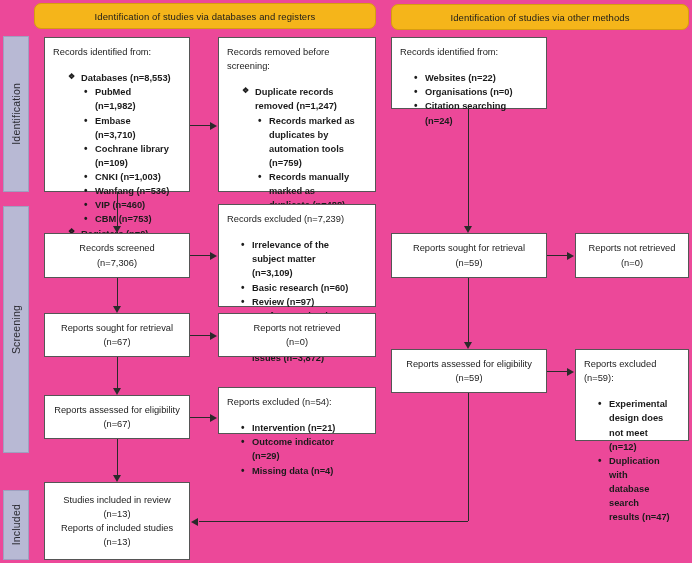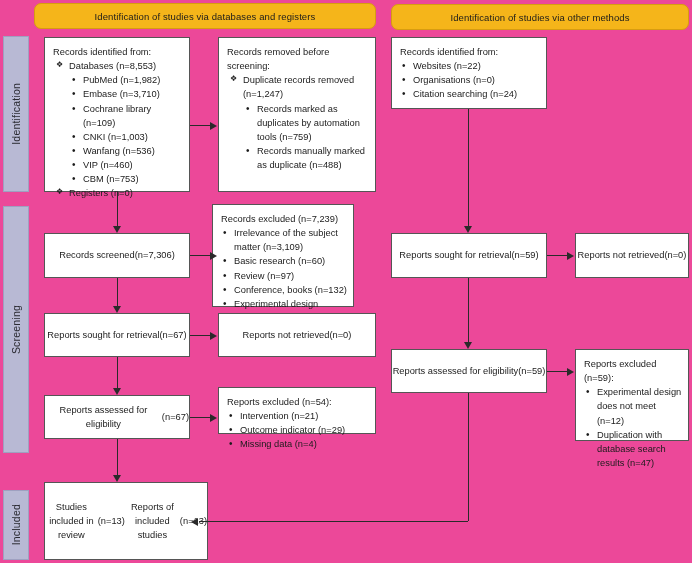--- a/index.html
+++ b/index.html
@@ -54,32 +54,32 @@
     position:absolute;
     background:#ffffff;
     border:1px solid #555555;
     box-sizing:border-box;
     font-size:9.3px;
     color:#1b1b1b;
     line-height:1.52;
   }
   .box.center{
     display:flex;
-    flex-direction:row;
+    flex-direction:column;
     align-items:center;
     justify-content:center;
     text-align:center;
   }
   .box.left{
     padding:7px 6px 6px 8px;
   }
   .box .ln{display:block;}
 
   
-  .lst{margin:0;padding:0;list-style:none;}
+  .lst{margin:12px;padding:0;list-style:none;font-weight:bold;}
   .lst li{position:relative;}
   .l1{padding-left:16px;}
   .l2{padding-left:30px;}
   .l1::before{
     content:"\2756";
     position:absolute;
     left:3px;
     top:-0.5px;
     font-size:8px;
   }
@@ -174,21 +174,21 @@
   <div class="arw arw-r" style="left:210px;top:121.5px;"></div>
 
   <div class="ln-v" style="left:117px;top:192px;height:36px;"></div>
   <div class="arw arw-d" style="left:113px;top:226px;"></div>
 
   <div class="box center" style="left:44px;top:233px;width:146px;height:45px;">
     <span>Records screened</span>
     <span>(n=7,306)</span>
   </div>
 
-  <div class="box left" style="left:212px;top:204px;width:142px;height:103px;">
+  <div class="box left" style="left:218px;top:204px;width:158px;height:103px;">
     <div class="ln">Records excluded (n=7,239)</div>
     <ul class="lst">
       <li class="b1">Irrelevance of the subject matter (n=3,109)</li>
       <li class="b1">Basic research (n=60)</li>
       <li class="b1">Review (n=97)</li>
       <li class="b1">Conference, books (n=132)</li>
       <li class="b1">Experimental design issues (n=3,872)</li>
     </ul>
   </div>
 
@@ -227,21 +227,21 @@
       <li class="b1">Missing data (n=4)</li>
     </ul>
   </div>
 
   <div class="ln-h" style="left:190px;top:417px;width:21px;"></div>
   <div class="arw arw-r" style="left:210px;top:413.5px;"></div>
 
   <div class="ln-v" style="left:117px;top:439px;height:38px;"></div>
   <div class="arw arw-d" style="left:113px;top:475px;"></div>
 
-  <div class="box center" style="left:44px;top:482px;width:164px;height:78px;">
+  <div class="box center" style="left:44px;top:482px;width:146px;height:78px;">
     <span>Studies included in review</span>
     <span>(n=13)</span>
     <span>Reports of included studies</span>
     <span>(n=13)</span>
   </div>
 
   <div class="box left" style="left:391px;top:37px;width:156px;height:72px;">
     <div class="ln">Records identified from:</div>
     <ul class="lst">
       <li class="b1">Websites (n=22)</li>

